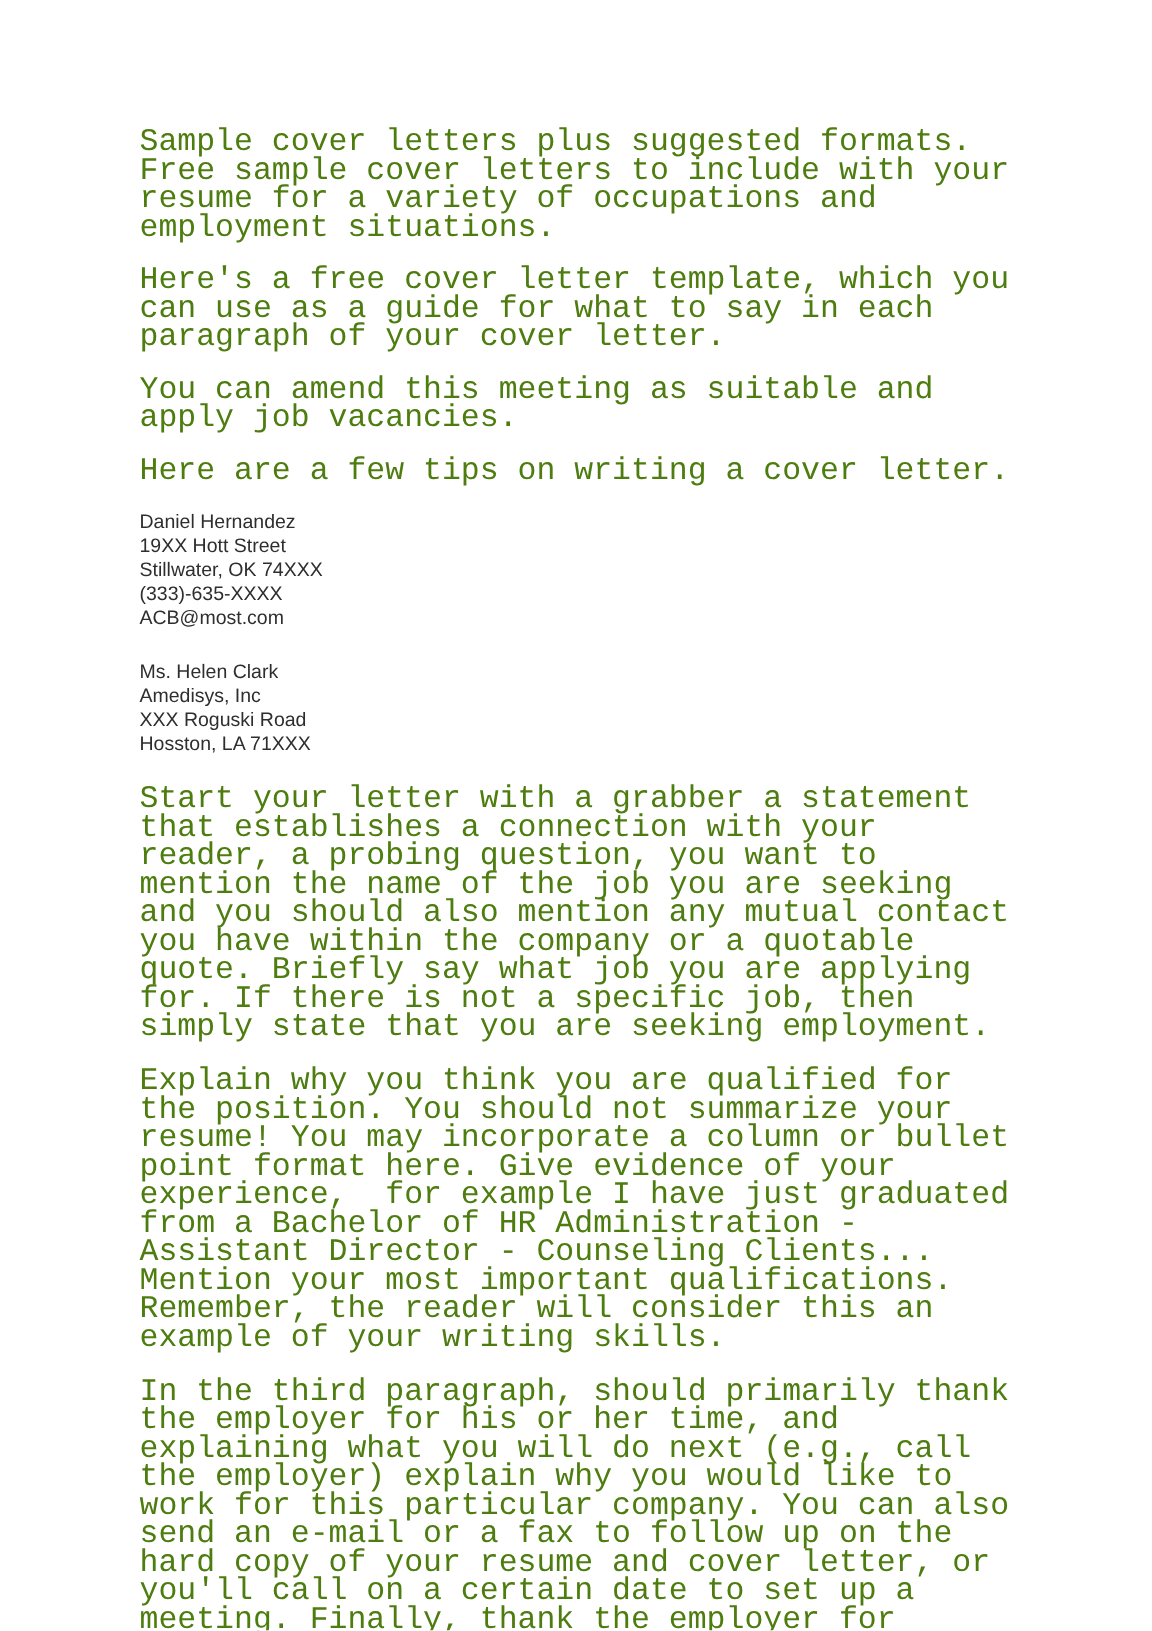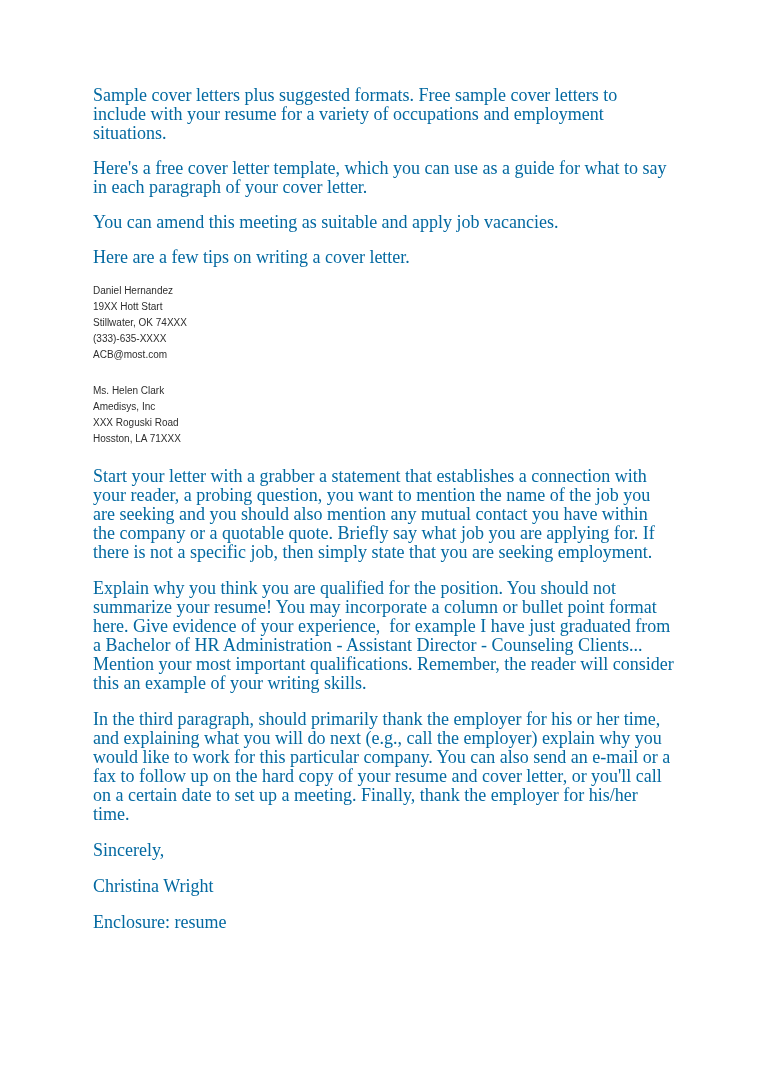--- a/index.html
+++ b/index.html
@@ -10,32 +10,32 @@
   .page {
     position: relative;
     box-sizing: border-box;
     width: 768px;
     height: 1087px;
     background: #ffffff;
     padding: 86px 94px 0 93px;
     overflow: hidden;
   }
   .serif {
-    font-family: Liberation Serif, serif;
-    font-size: 18px;
+    font-family: Liberation Mono, monospace;
+    font-size: 21px;
     line-height: 19px;
-    color: #0369a1;
+    color: #4d7c0f;
     margin: 0 0 16px 0;
   }
   .para {
     white-space: pre-wrap;
   }
   .sans-block {
     font-family: "Liberation Sans", sans-serif;
-    font-size: 10px;
+    font-size: 13px;
     line-height: 16px;
     color: #2e2e2e;
     margin: 0 0 20px 0;
   }
   .sans-block div {
     margin: 0;
   }
   .date-line {
     margin-bottom: 17px;
   }
@@ -60,21 +60,21 @@
   <p class="serif para">Sample cover letters plus suggested formats. Free sample cover letters to include with your resume for a variety of occupations and employment situations.</p>
 
   <p class="serif para">Here's a free cover letter template, which you can use as a guide for what to say in each paragraph of your cover letter.</p>
 
   <p class="serif para">You can amend this meeting as suitable and apply job vacancies.</p>
 
   <p class="serif para">Here are a few tips on writing a cover letter.</p>
 
   <div class="sans-block">
     <div>Daniel Hernandez</div>
-    <div>19XX Hott Start</div>
+    <div>19XX Hott Street</div>
     <div>Stillwater, OK 74XXX</div>
     <div>(333)-635-XXXX</div>
     <div>ACB@most.com</div>
   </div>
 
 
   <div class="sans-block">
     <div>Ms. Helen Clark</div>
     <div>Amedisys, Inc</div>
     <div>XXX Roguski Road</div>

